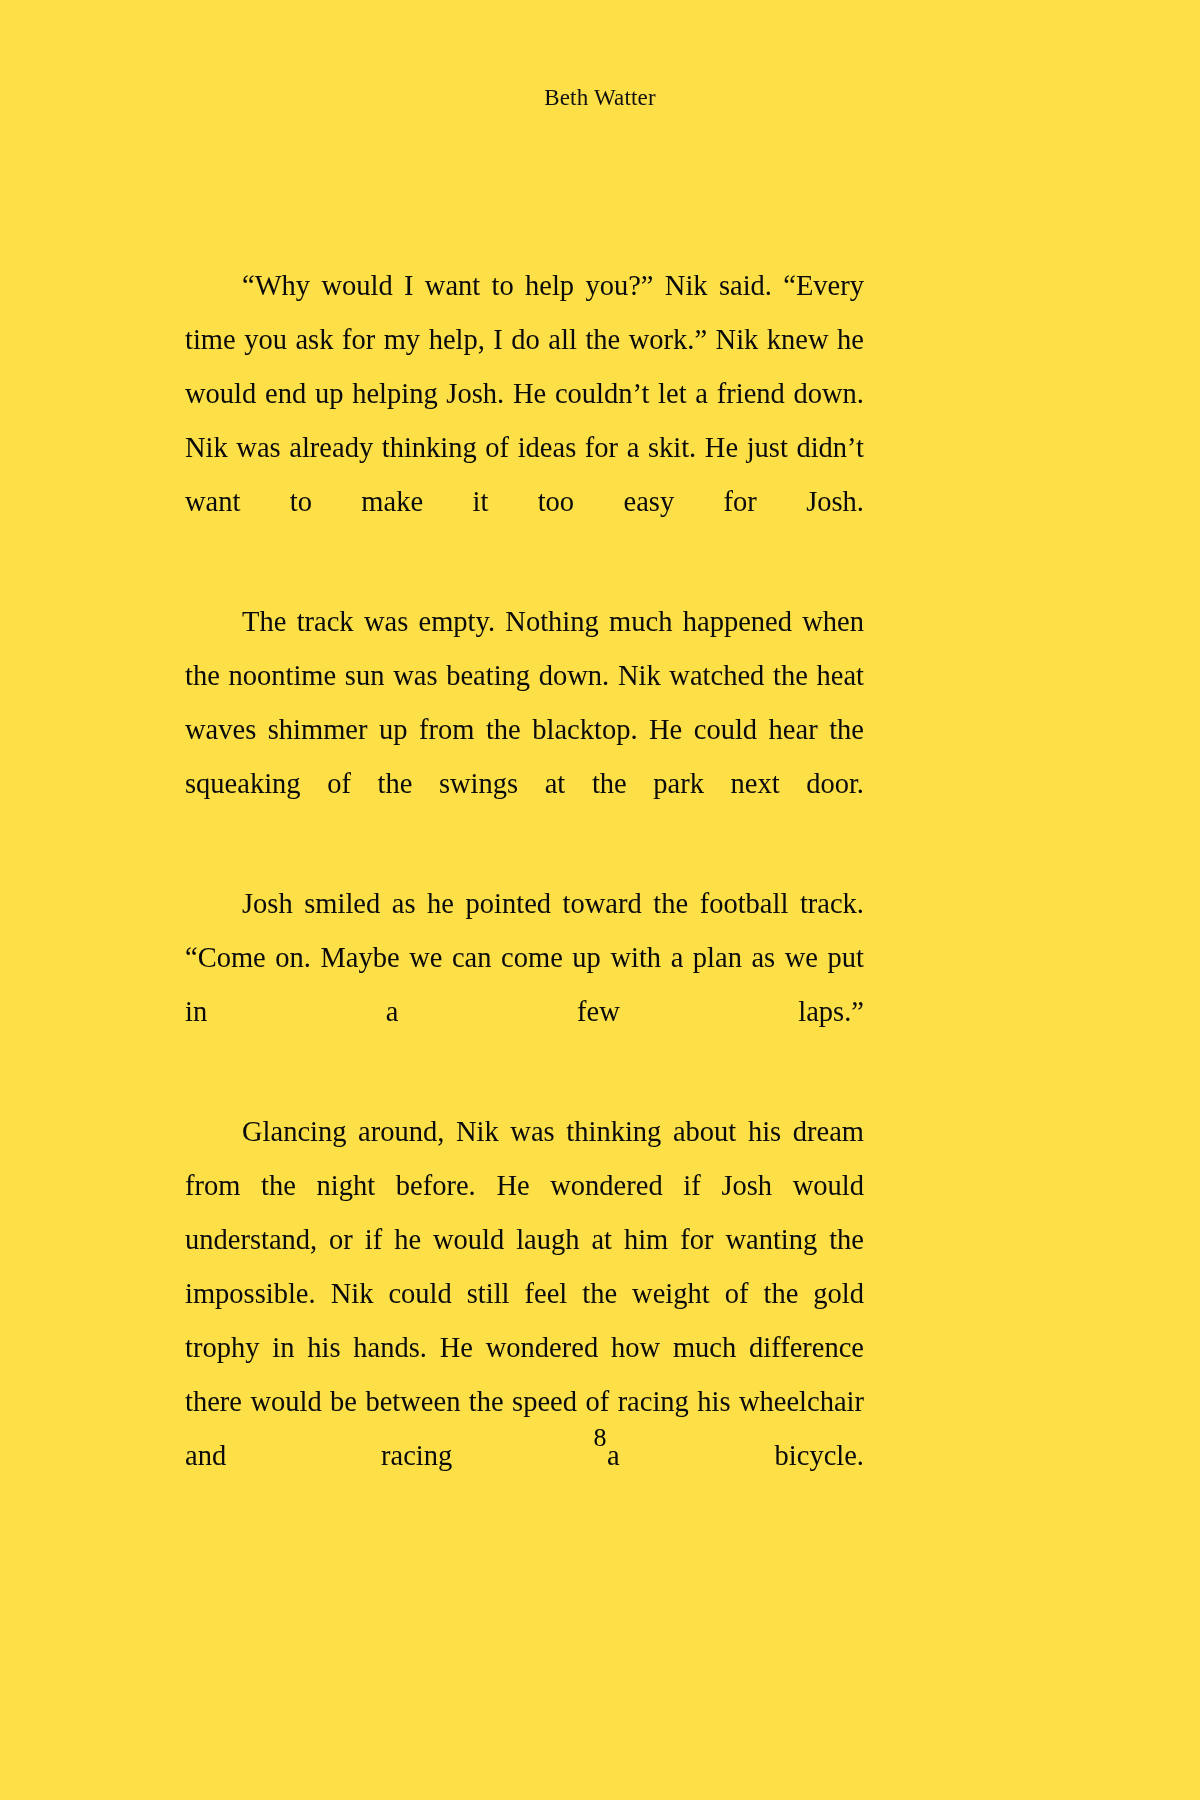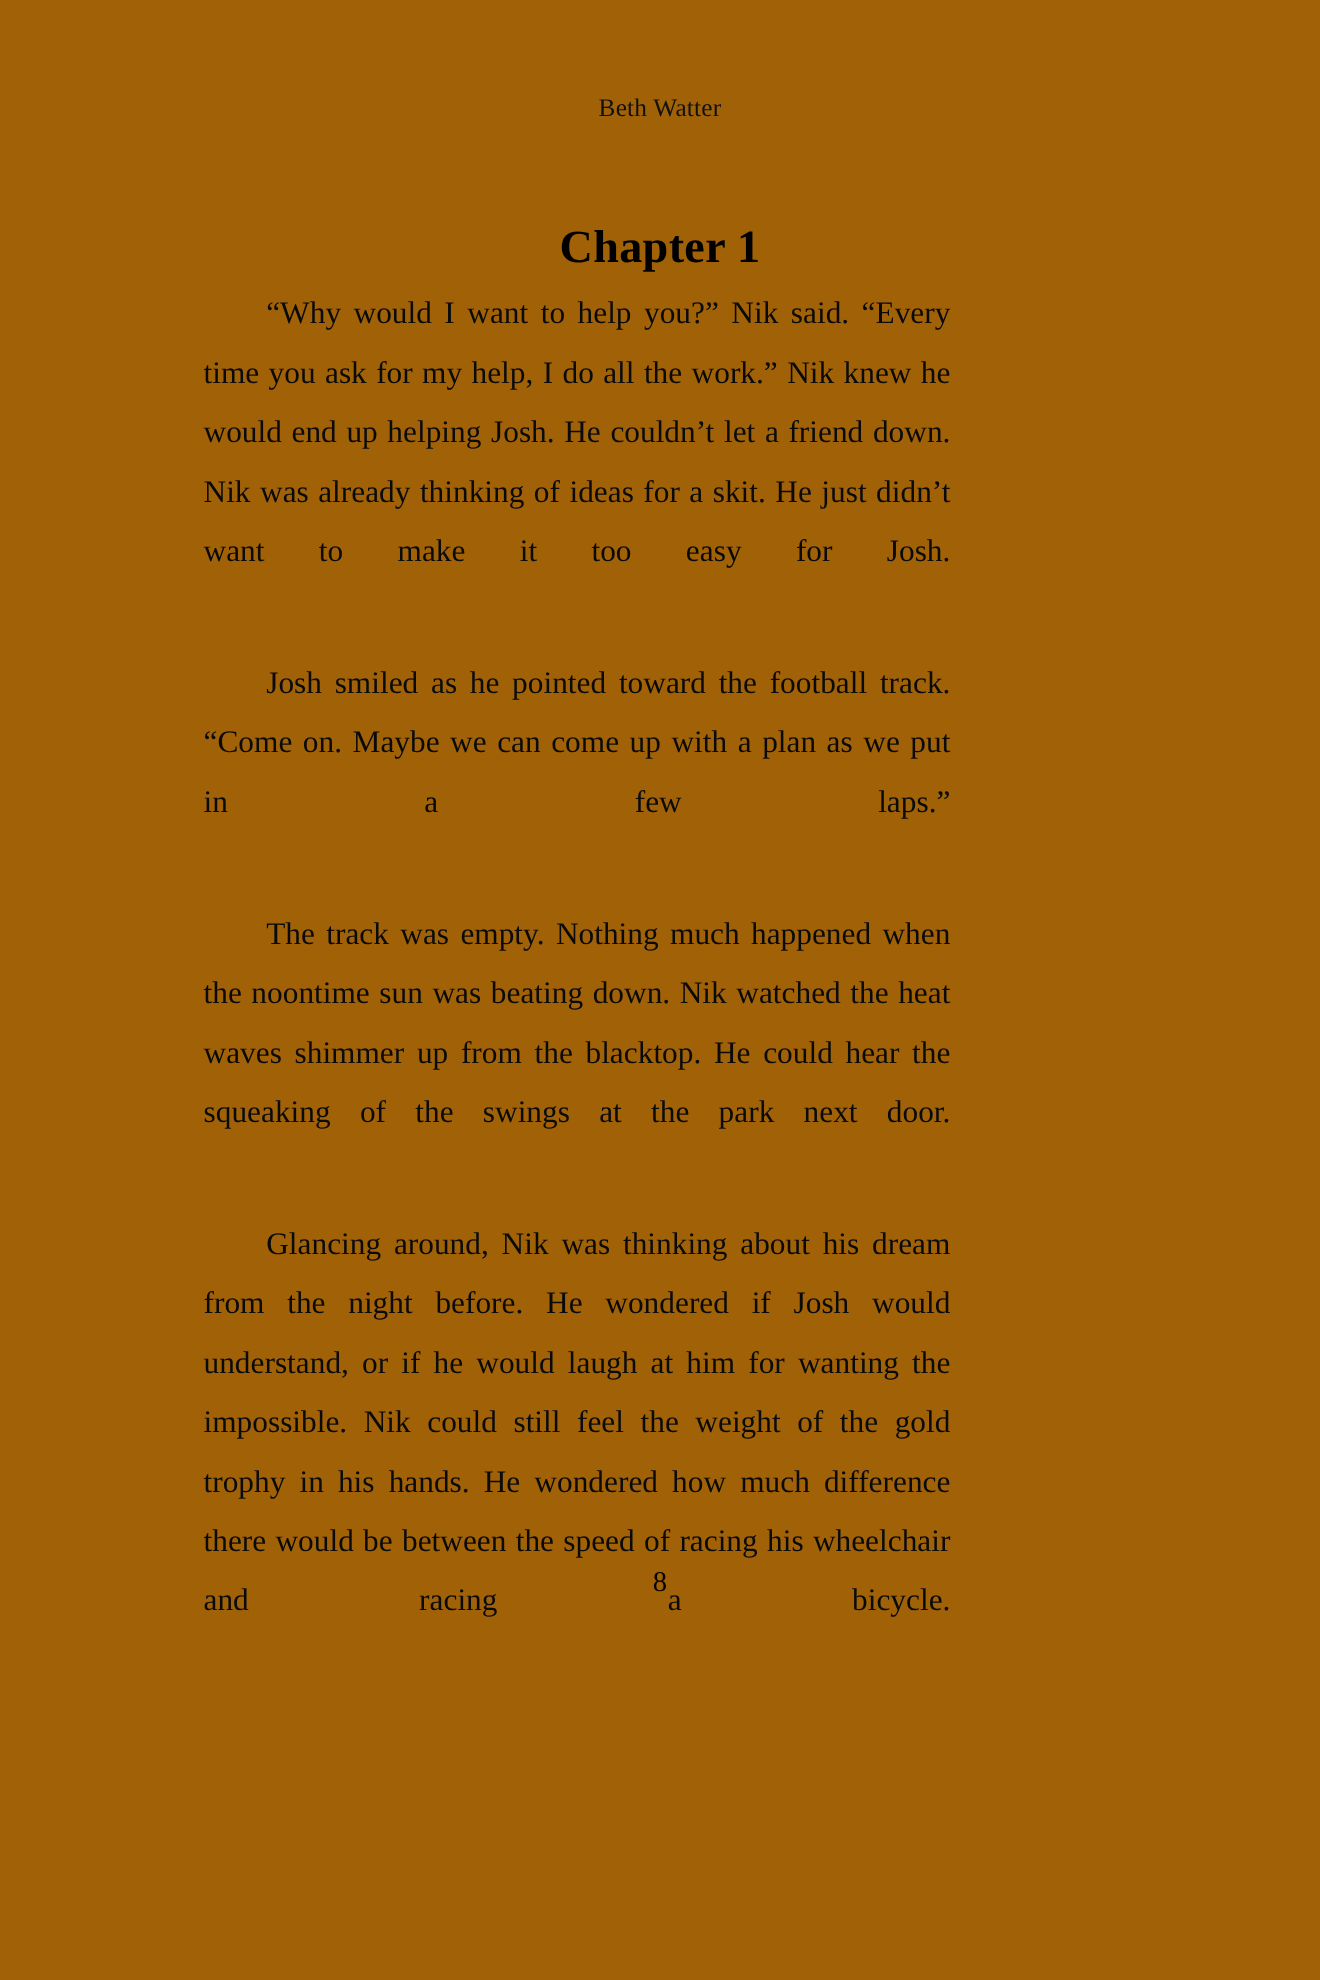--- a/index.html
+++ b/index.html
@@ -4,21 +4,21 @@
 <style>
   html, body {
     margin: 0;
     padding: 0;
     background: #ffffff;
   }
   .page {
     position: relative;
     width: 1200px;
     height: 1800px;
-    background: #a16207;
+    background: #fde047;
     margin: 0 auto;
     overflow: hidden;
     font-family: "Liberation Serif", "DejaVu Serif", serif;
     color: #000000;
     box-sizing: border-box;
   }
 
   
   .running-header {
     position: absolute;
@@ -85,24 +85,23 @@
     color: #000000;
   }
 </style>
 </head>
 <body>
 
 <div class="page">
 
   <div class="running-header">Beth Watter</div>
 
-  <h1 class="chapter-title">Chapter 1</h1>
 
   <div class="body-block">
     <p class="para">“Why would I want to help you?” Nik said. “Every time you ask for my help, I do all the work.” Nik knew he would end up helping Josh. He couldn’t let a friend down. Nik was already thinking of ideas for a skit. He just didn’t want to make it too easy for Josh.</p>
+    <p class="para">The track was empty. Nothing much happened when the noontime sun was beating down. Nik watched the heat waves shimmer up from the blacktop. He could hear the squeaking of the swings at the park next door.</p>
     <p class="para">Josh smiled as he pointed toward the football track. “Come on. Maybe we can come up with a plan as we put in a few laps.”</p>
-    <p class="para">The track was empty. Nothing much happened when the noontime sun was beating down. Nik watched the heat waves shimmer up from the blacktop. He could hear the squeaking of the swings at the park next door.</p>
     <p class="para">Glancing around, Nik was thinking about his dream from the night before. He wondered if Josh would understand, or if he would laugh at him for wanting the impossible. Nik could still feel the weight of the gold trophy in his hands. He wondered how much difference there would be between the speed of racing his wheelchair and racing a bicycle.</p>
   </div>
 
   <div class="page-number">8</div>
 
 </div>
 
 </body></html>

